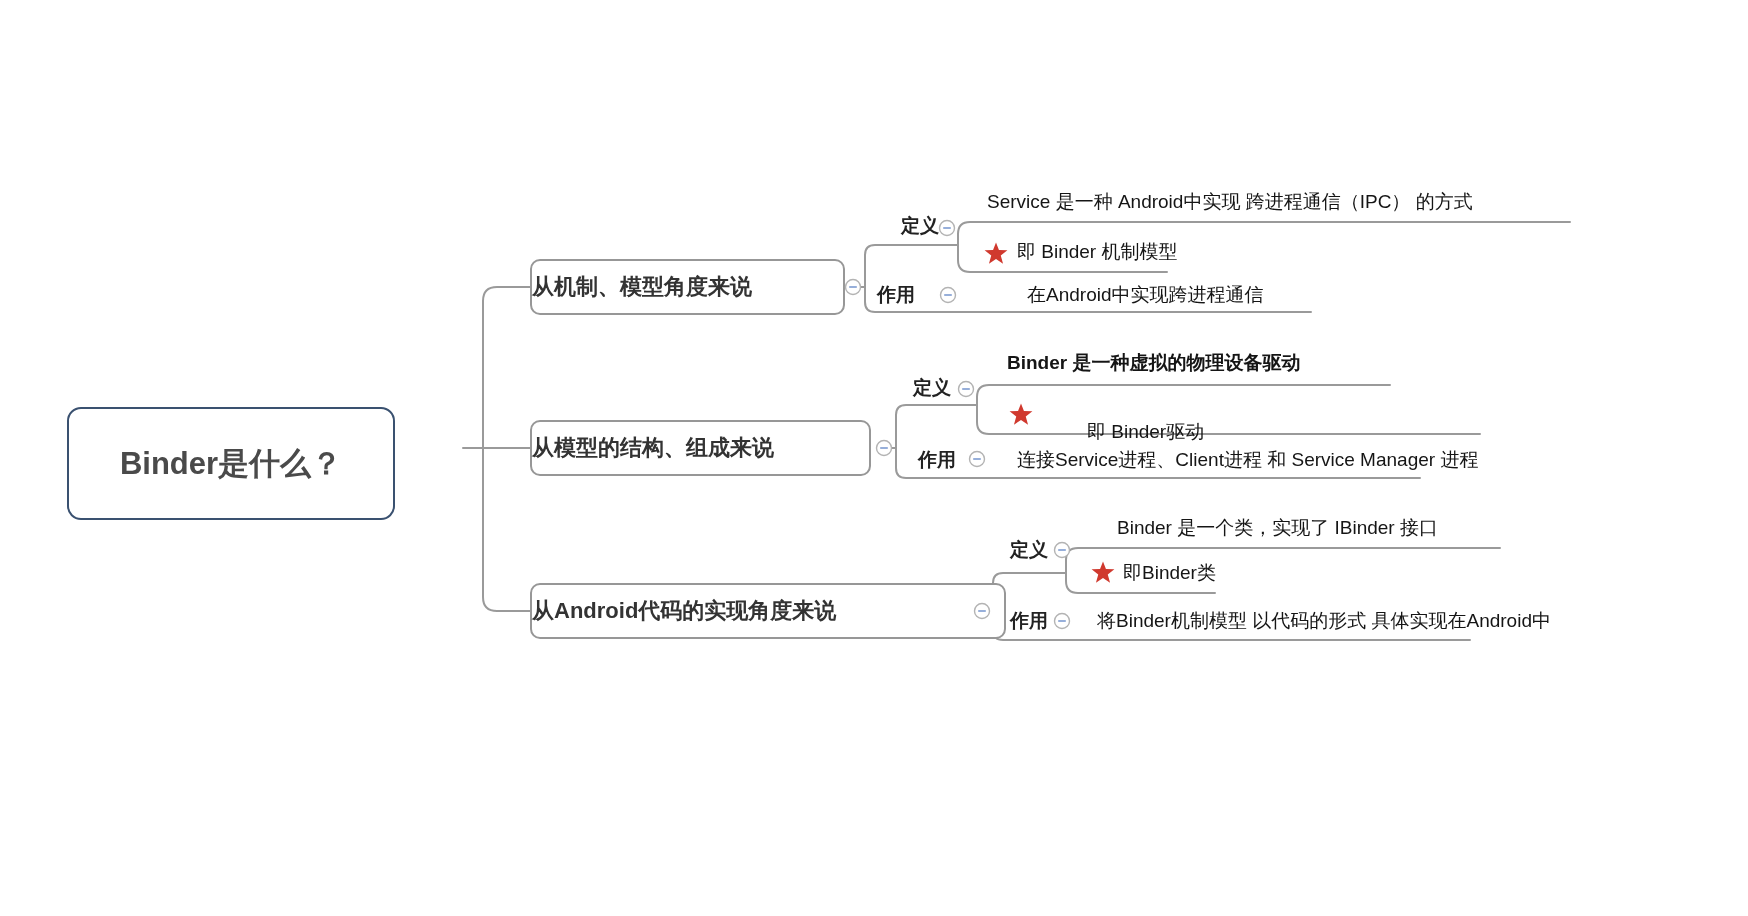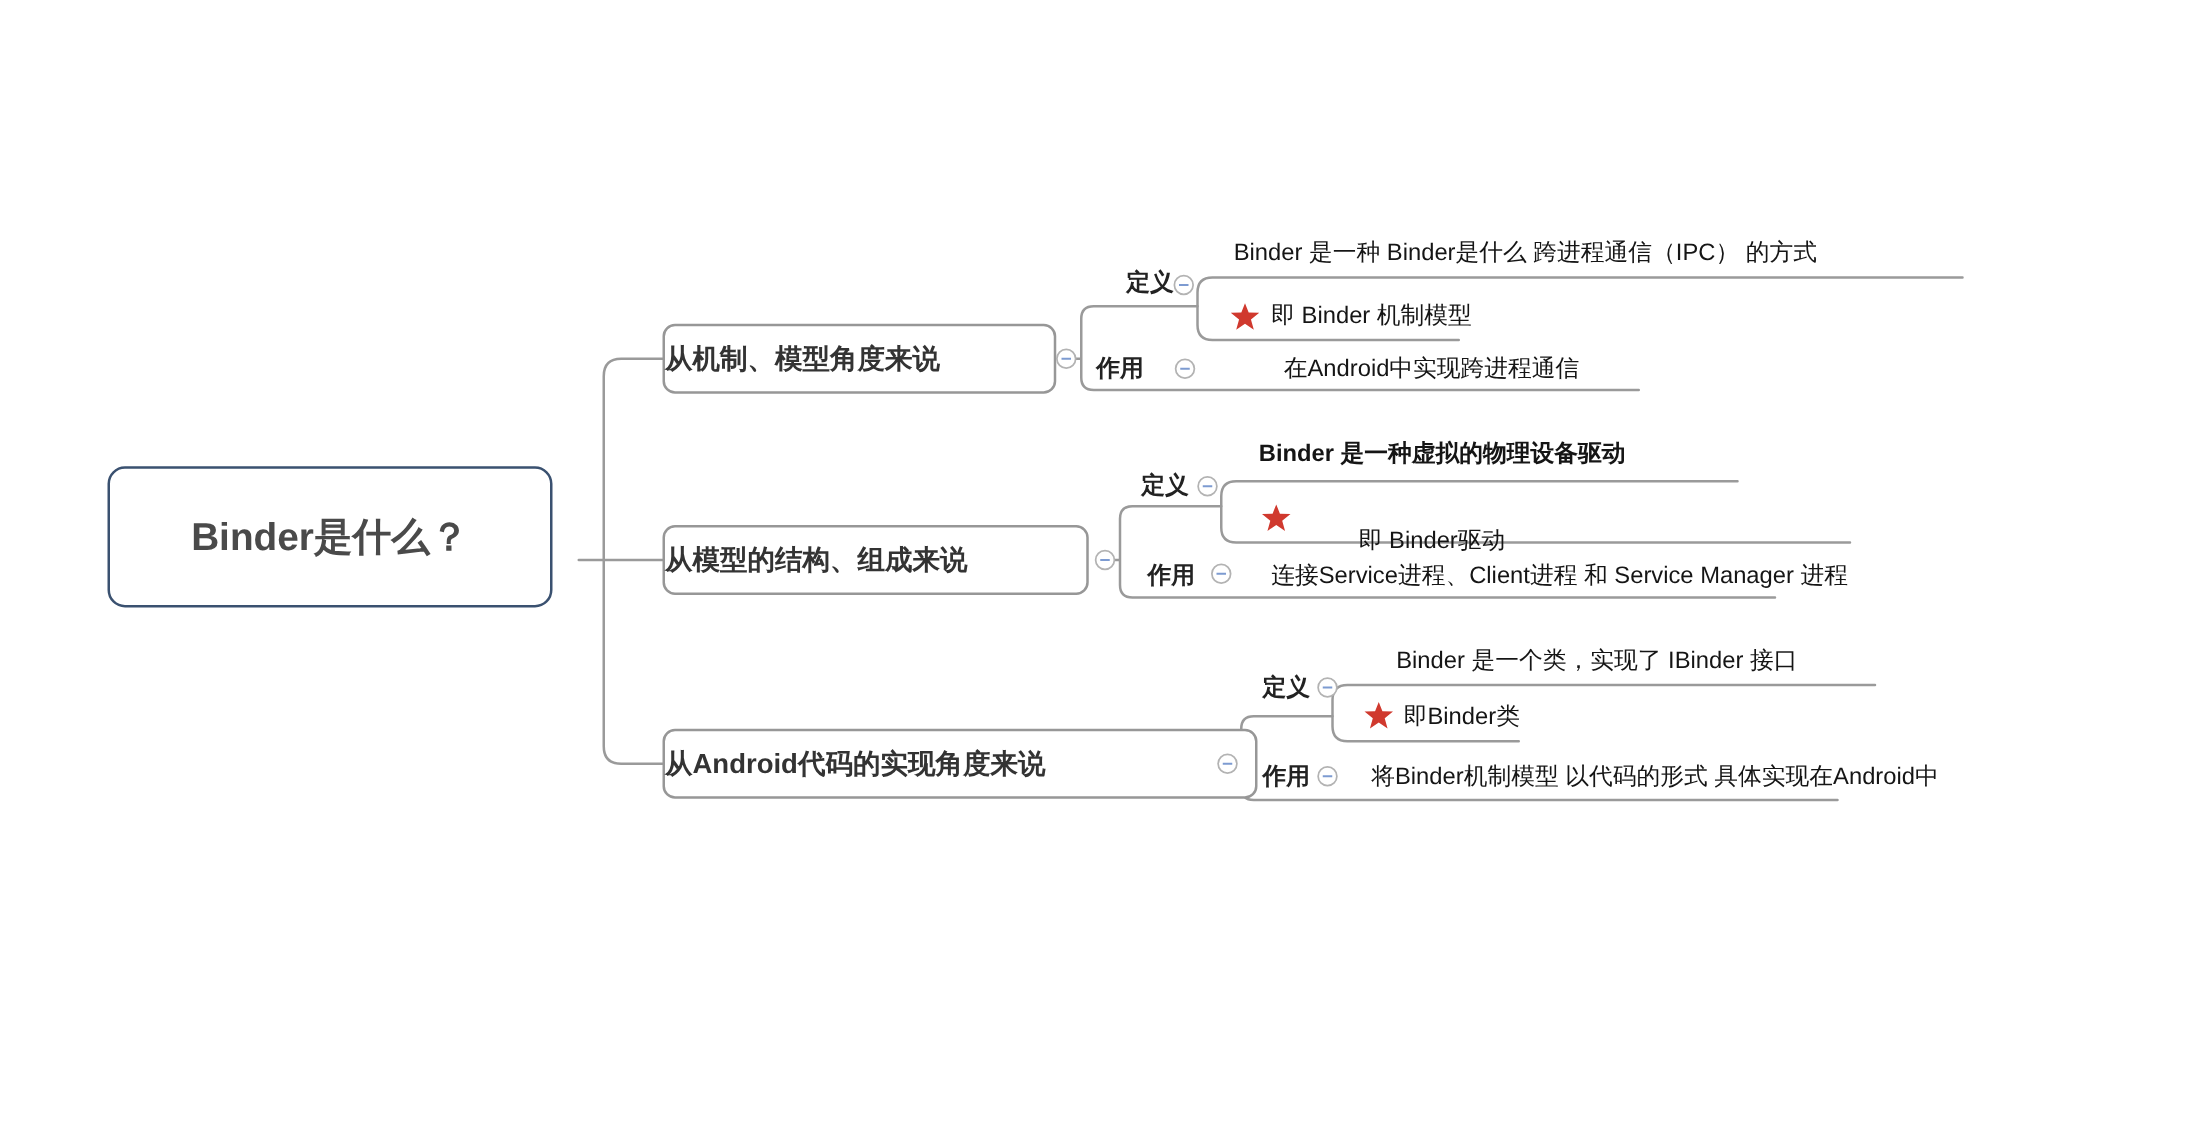--- a/index.html
+++ b/index.html
@@ -45,38 +45,38 @@
 
     <path d="M892 448 H896 M977 405 H906 Q896 405 896 415 V468 Q896 478 906 478 H1420"></path>
 
     <path d="M1390 385 H989 Q977 385 977 397 V422 Q977 434 989 434 H1480"></path>
 
     <path d="M989 611 H993 M1066 573 H1003 Q993 573 993 583 V630 Q993 640 1003 640 H1470"></path>
 
     <path d="M1500 548 H1078 Q1066 548 1066 560 V581 Q1066 593 1078 593 H1215"></path>
   </svg>
 
-  <div class="root-box" style="left:67px;top:373px;width:356px;height:113px;margin-left:19px;">
+  <div class="root-box" style="left:67px;top:407px;width:328px;height:113px;">
     <span>Binder是什么？</span>
   </div>
 
   <div class="node-box" style="left:530px;top:259px;width:315px;height:56px;">
     <span>从机制、模型角度来说</span>
   </div>
   <svg class="collapse" style="left:853px;top:287px;" viewBox="0 0 18 18">
     <circle cx="9" cy="9" r="7.5" fill="#ffffff" stroke="#b3b3b3" stroke-width="1.4"></circle>
     <line x1="5.2" y1="9" x2="12.8" y2="9" stroke="#7d9bd1" stroke-width="1.6"></line>
   </svg>
 
   <div class="kw-label" style="left:920px;top:226px;">定义</div>
   <svg class="collapse" style="left:947px;top:228px;" viewBox="0 0 18 18">
     <circle cx="9" cy="9" r="7.5" fill="#ffffff" stroke="#b3b3b3" stroke-width="1.4"></circle>
     <line x1="5.2" y1="9" x2="12.8" y2="9" stroke="#7d9bd1" stroke-width="1.6"></line>
   </svg>
-  <div class="leaf-text" style="left:987px;top:202px;">Binder 是一种 Binder是什么 跨进程通信（IPC） 的方式</div>
+  <div class="leaf-text" style="left:987px;top:202px;">Service 是一种 Android中实现 跨进程通信（IPC） 的方式</div>
   <svg class="star" style="left:996px;top:254px;" viewBox="0 0 24 24">
     <polygon points="12,0.5 14.94,7.95 23.41,8.29 16.76,13.55 19.05,21.71 12,17 4.95,21.71 7.24,13.55 0.59,8.29 9.06,7.95" fill="#d0392e"></polygon>
   </svg>
   <div class="leaf-text" style="left:1017px;top:252px;">即 Binder 机制模型</div>
 
   <div class="kw-label" style="left:896px;top:295px;">作用</div>
   <svg class="collapse" style="left:948px;top:295px;" viewBox="0 0 18 18">
     <circle cx="9" cy="9" r="7.5" fill="#ffffff" stroke="#b3b3b3" stroke-width="1.4"></circle>
     <line x1="5.2" y1="9" x2="12.8" y2="9" stroke="#7d9bd1" stroke-width="1.6"></line>
   </svg>

